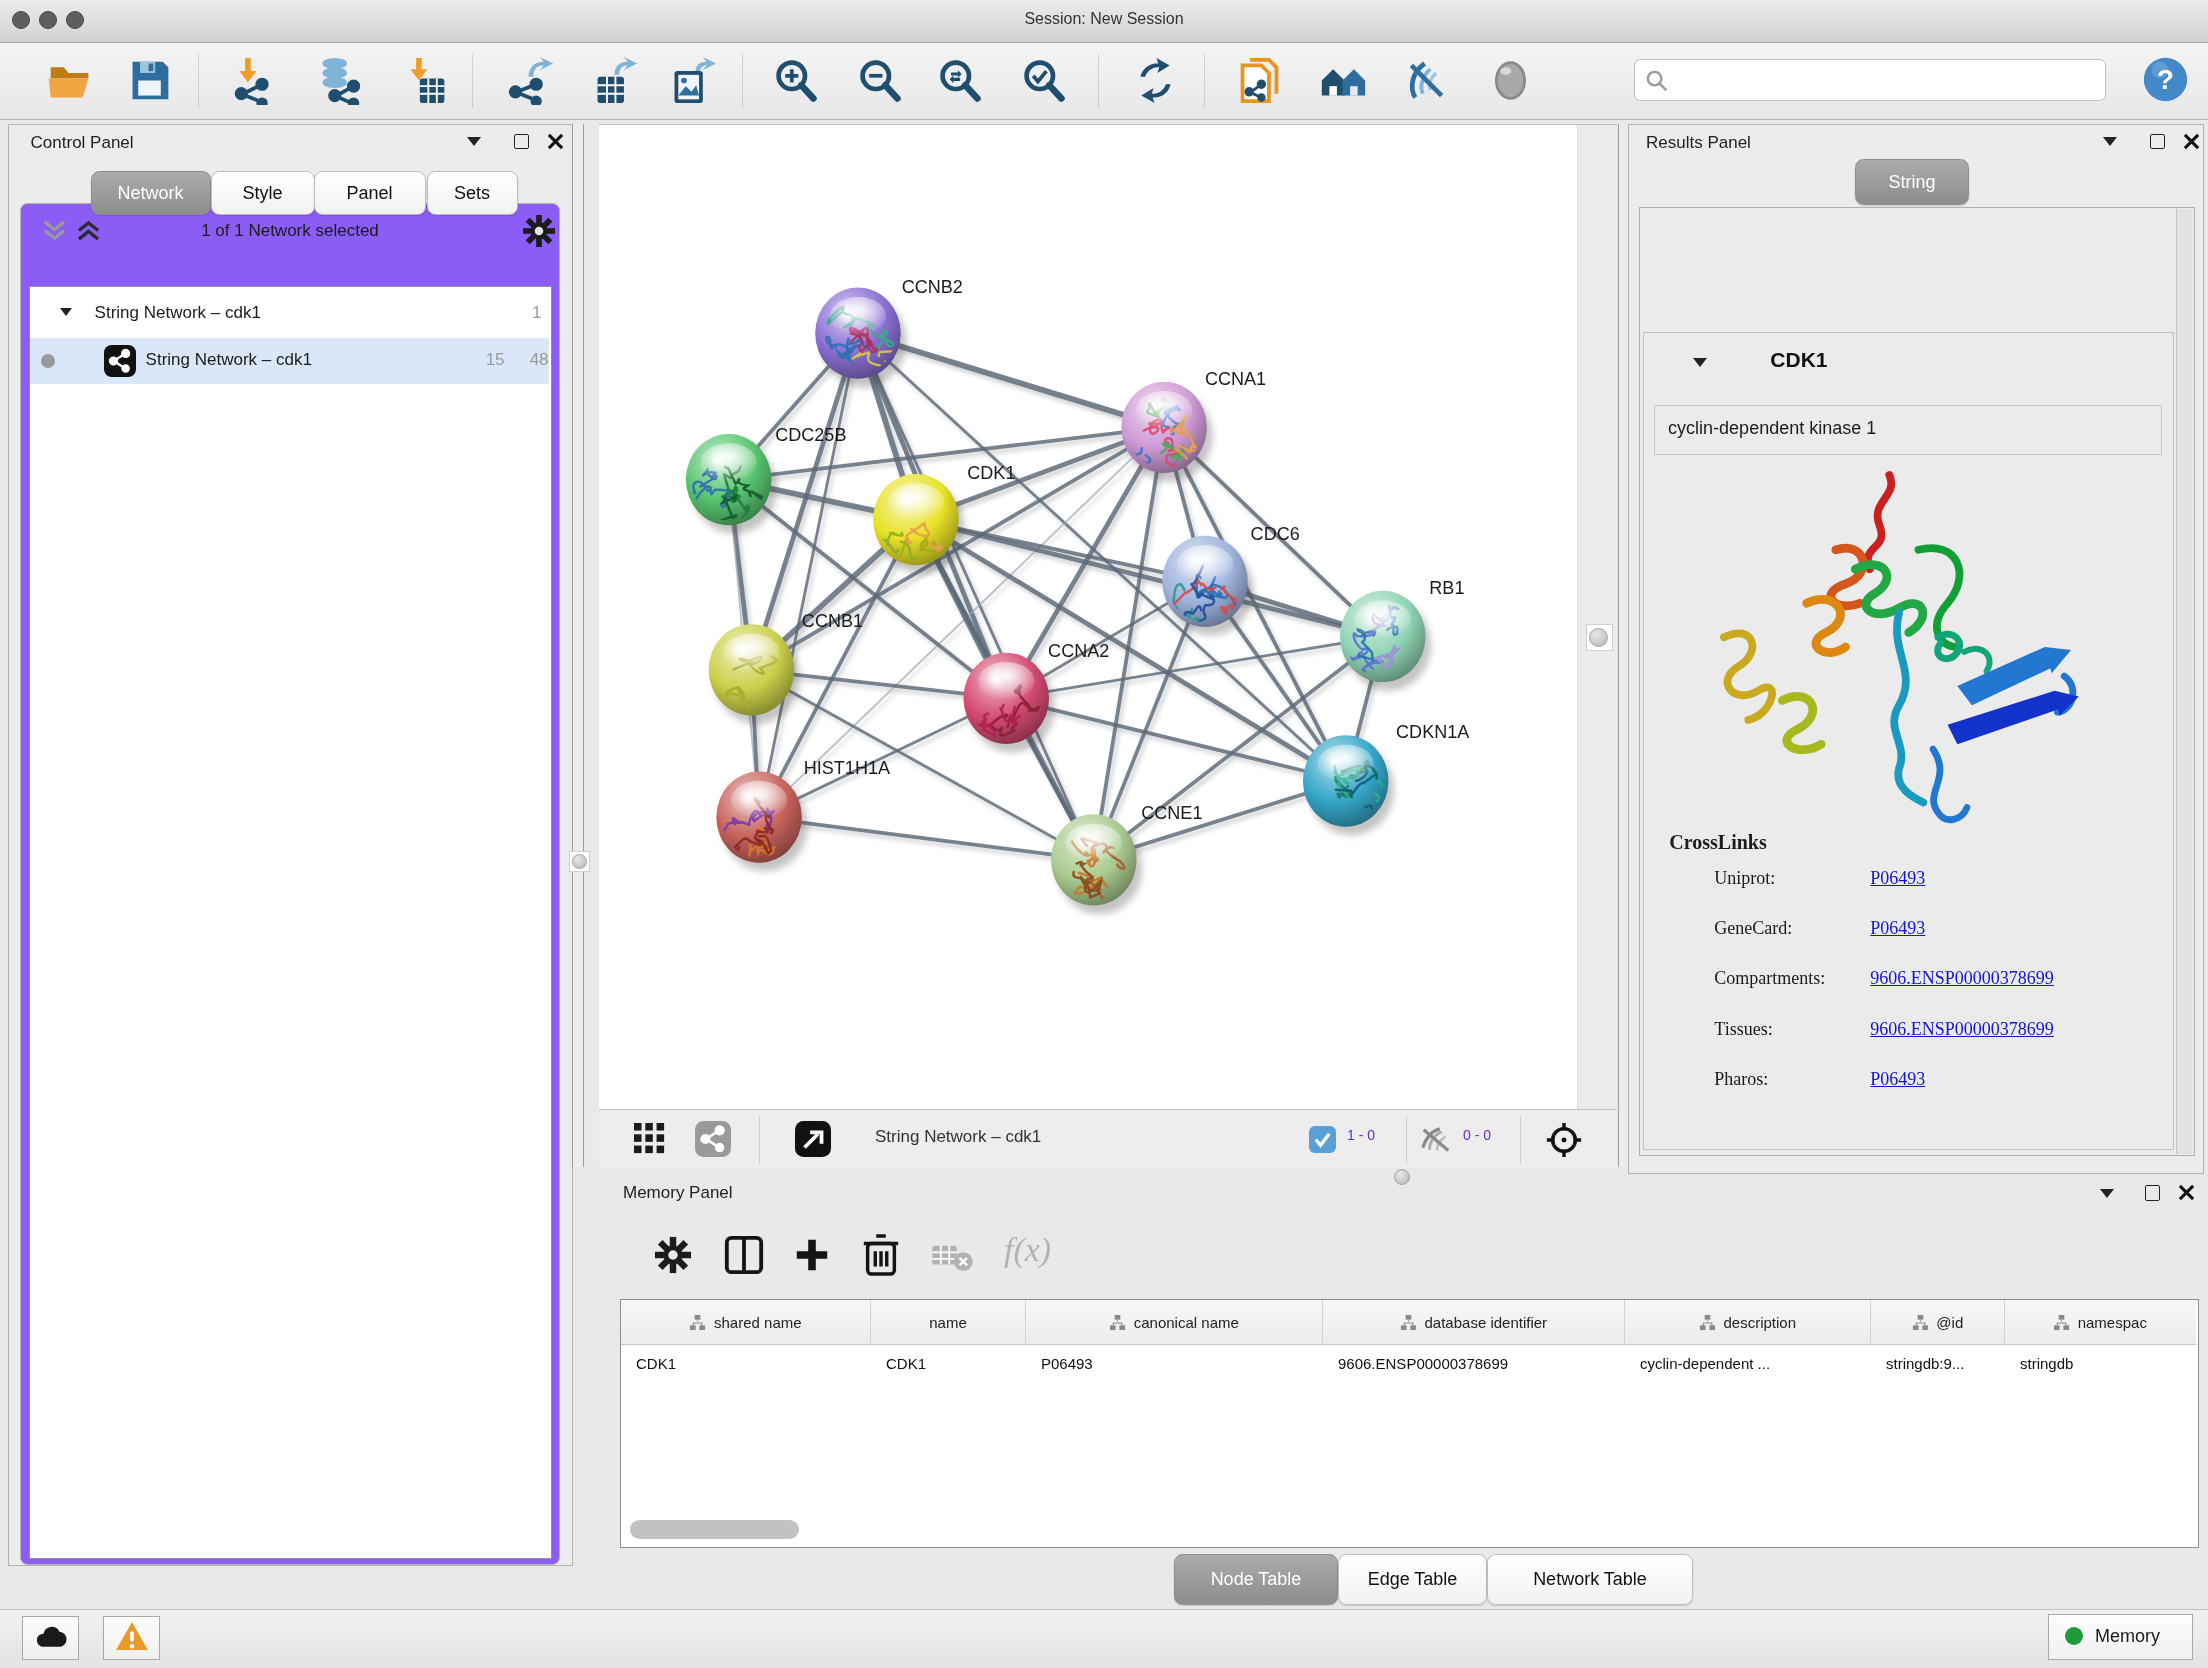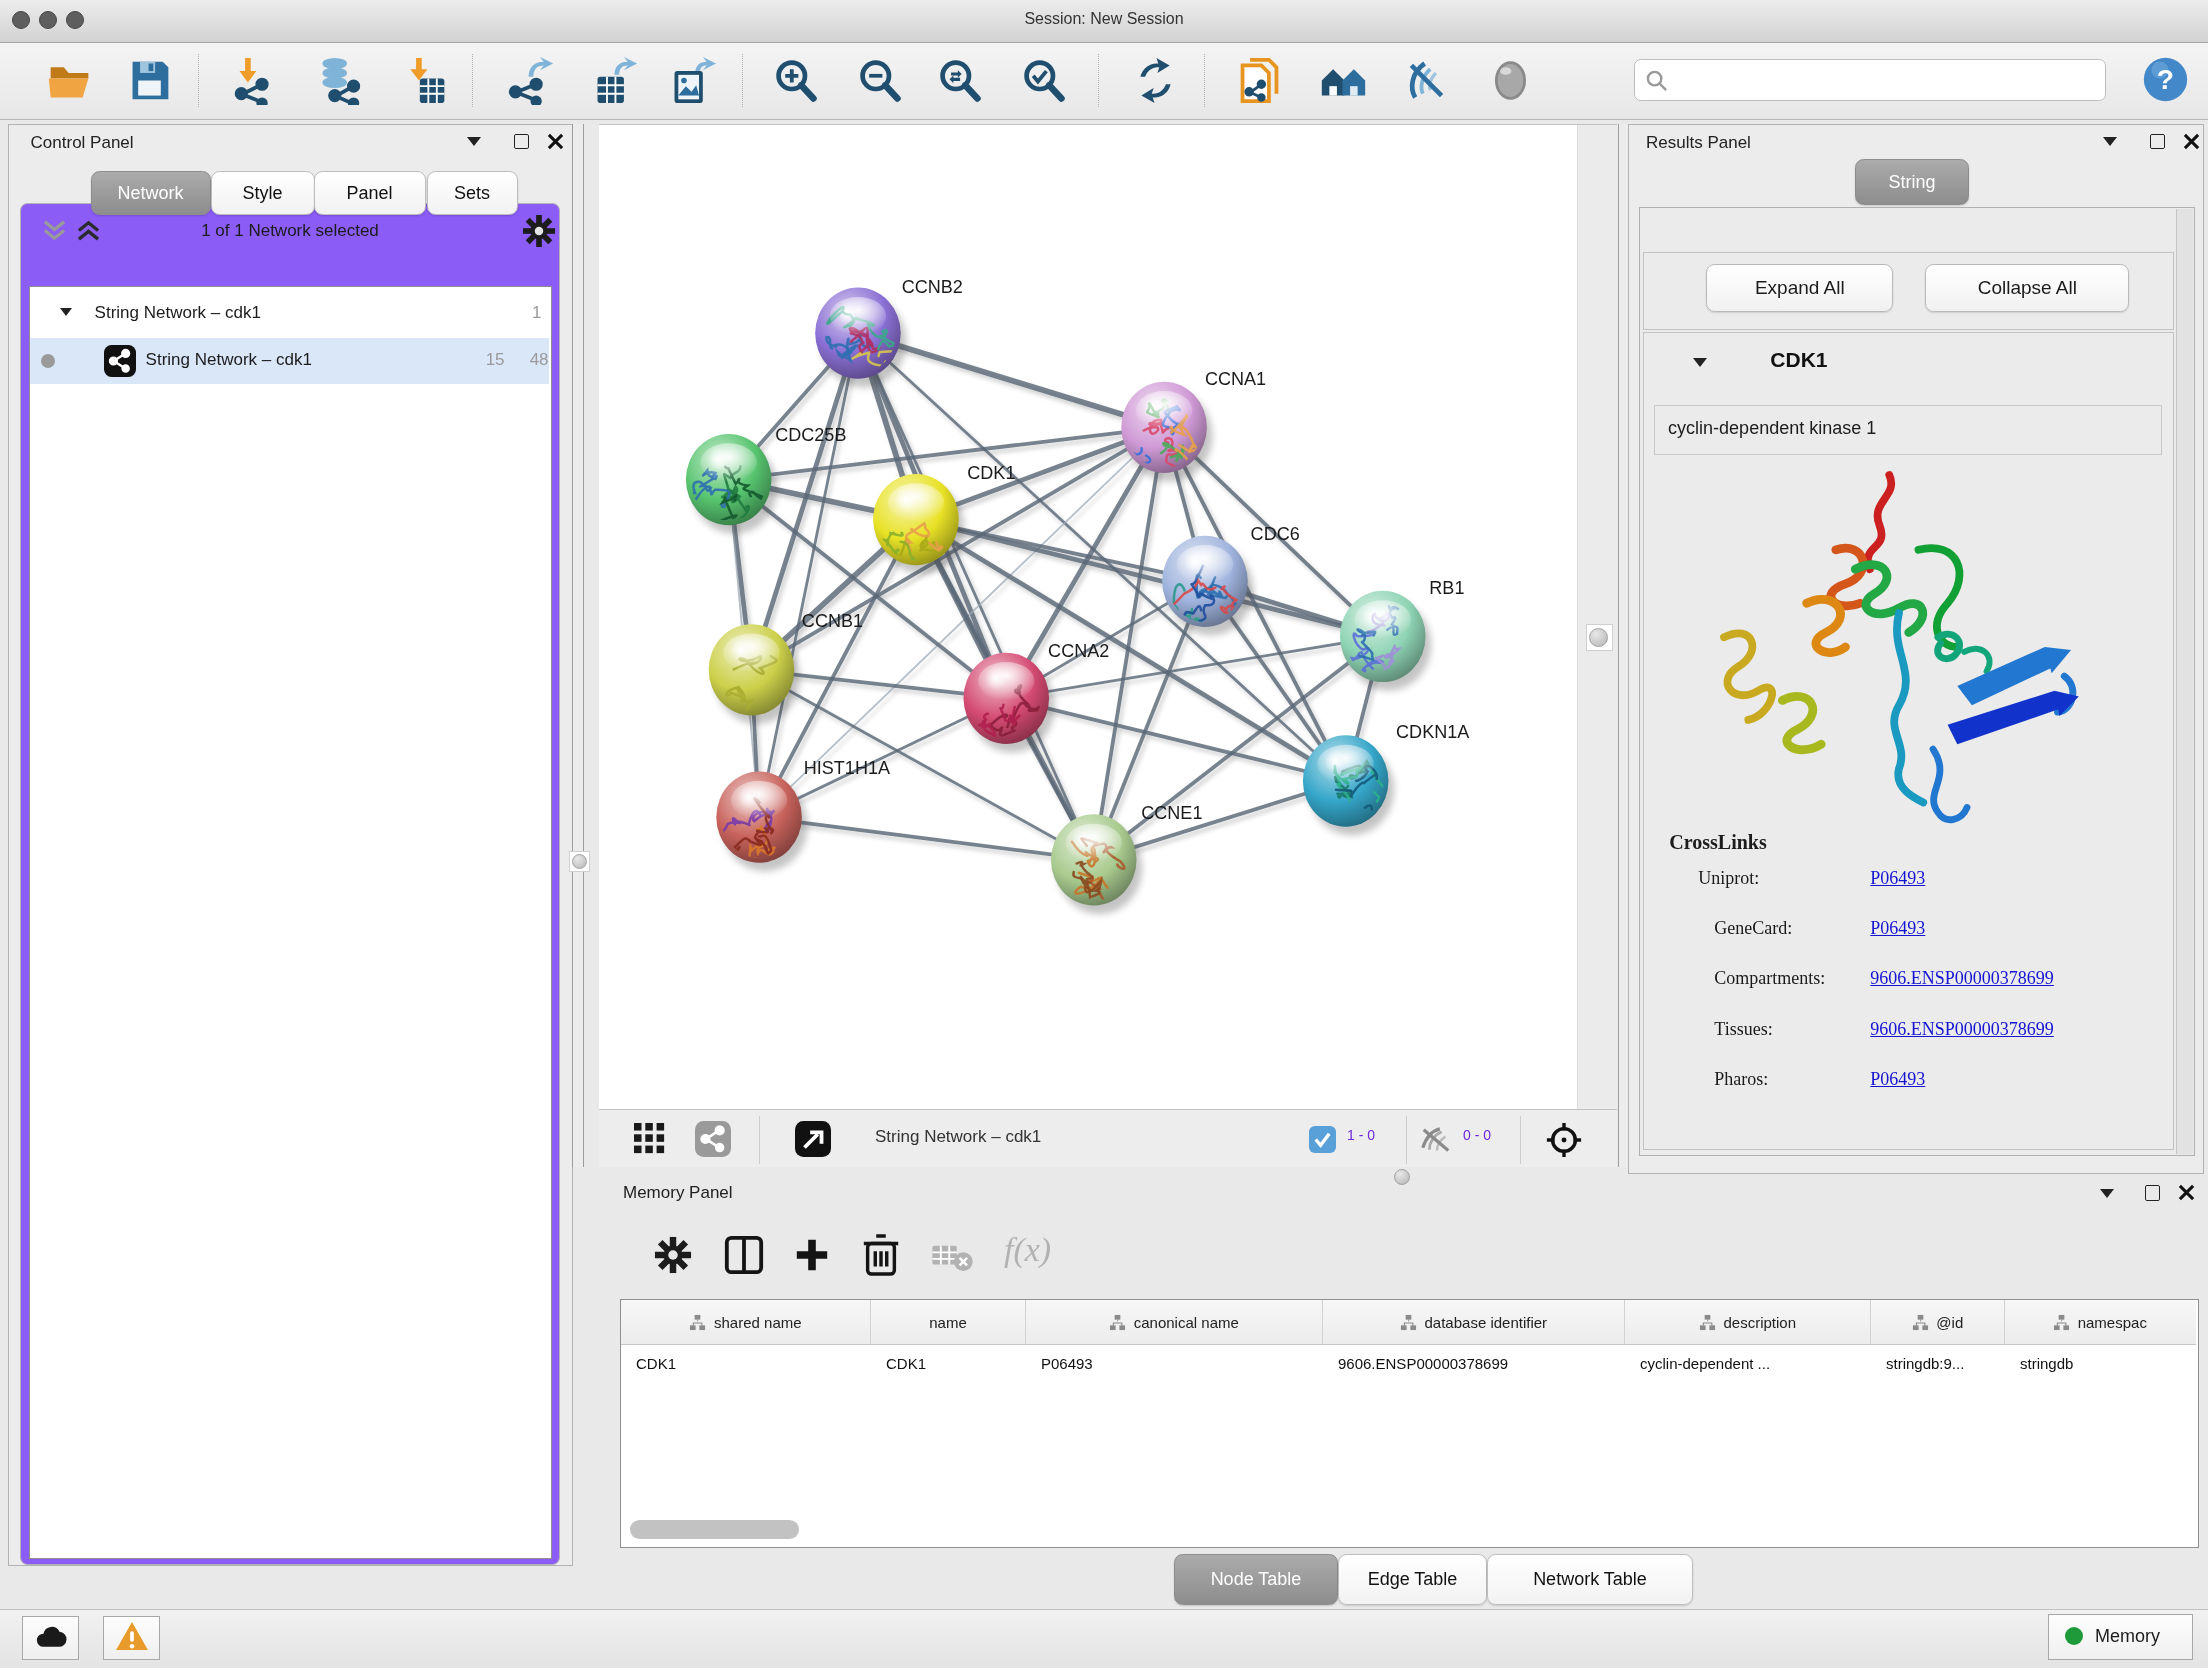--- a/index.html
+++ b/index.html
@@ -717,24 +717,20 @@
     <span class="abs panel-title" style="left:17px;top:7.6px">Results Panel</span>
     <div class="abs tri-down" style="left:474px;top:12.4px"></div>
     <div class="abs float-sq" style="left:521px;top:8.6px"></div>
     <svg class="abs" style="left:554px;top:7.6px" width="17" height="17" viewBox="0 0 18 18">
         <path d="M2 2l14 14M16 2L2 16" stroke="#111" stroke-width="3.2"></path>
       </svg>
 
     <div class="abs tab sel" style="left:226px;top:34px;width:112px;height:44px;line-height:44px;z-index:3"><span>String</span></div>
 
     <div id="rp-box" class="abs">
-      <div id="rp-expand-row" class="abs">
-        <div class="abs rp-btn" style="left:62px;width:185px"><span>Expand All</span></div>
-        <div class="abs rp-btn" style="left:281px;width:202px"><span>Collapse All</span></div>
-      </div>
 
       <div id="rp-section" class="abs">
         <div class="abs tri-down" style="left:49px;top:25px"></div>
         <span id="rp-gene" class="abs" style="left:126px;top:15px">CDK1</span>
         <div id="rp-desc-box" class="abs">
           <span class="abs" style="left:13.3px;top:12.4px">cyclin-dependent kinase 1</span>
         </div>
         <svg id="ribbon-svg" class="abs" style="left:46px;top:124px" width="418" height="380" viewBox="0 0 430 390">
             <path d="M205 18 C215 40 185 45 195 70 C205 95 175 90 185 115" stroke="#cc2020" stroke-width="8" fill="none" stroke-linecap="round"></path>
             <path d="M150 95 C180 85 190 120 160 130 C130 140 150 160 175 150" stroke="#d4561a" stroke-width="9" fill="none" stroke-linecap="round"></path>
@@ -747,21 +743,21 @@
             <path d="M215 160 C205 200 235 220 215 255 C200 280 225 295 215 320 C210 340 230 350 240 355" stroke="#1a9ac0" stroke-width="8" fill="none" stroke-linecap="round"></path>
             <path d="M282 200 C300 190 315 205 305 220" stroke="#12a57a" stroke-width="6" fill="none" stroke-linecap="round"></path>
             <path d="M385 225 C400 235 395 260 378 262" stroke="#2277d0" stroke-width="7" fill="none" stroke-linecap="round"></path>
             <path d="M250 300 C270 330 240 345 255 365 C263 378 280 373 285 360" stroke="#2277d0" stroke-width="7" fill="none" stroke-linecap="round"></path>
             <polygon points="275,235 365,195 375,215 290,255" fill="#2277d0"></polygon>
             <polygon points="265,275 375,240 382,258 275,295" fill="#1133cc"></polygon>
             <polygon points="365,195 392,198 372,222" fill="#2277d0"></polygon>
             <polygon points="375,240 400,246 380,266" fill="#1133cc"></polygon>
           </svg>
         <span class="abs serif" style="left:25px;top:498px;font-size:20px;font-weight:bold">CrossLinks</span>
-        <div class="abs serif xl-label" style="left:54px;top:535px">Uniprot:</div>
+        <div class="abs serif xl-label" style="left:70px;top:535px">Uniprot:</div>
         <a class="abs serif xl-link" style="left:226px;top:535px;color:#1414d2">P06493</a>
         <div class="abs serif xl-label" style="left:70px;top:585px">GeneCard:</div>
         <a class="abs serif xl-link" style="left:226px;top:585px;color:#1414d2">P06493</a>
         <div class="abs serif xl-label" style="left:70px;top:635px">Compartments:</div>
         <a class="abs serif xl-link" style="left:226px;top:635px;color:#1414d2">9606.ENSP00000378699</a>
         <div class="abs serif xl-label" style="left:70px;top:686px">Tissues:</div>
         <a class="abs serif xl-link" style="left:226px;top:686px;color:#1414d2">9606.ENSP00000378699</a>
         <div class="abs serif xl-label" style="left:70px;top:736px">Pharos:</div>
         <a class="abs serif xl-link" style="left:226px;top:736px;color:#1414d2">P06493</a>
       </div>

